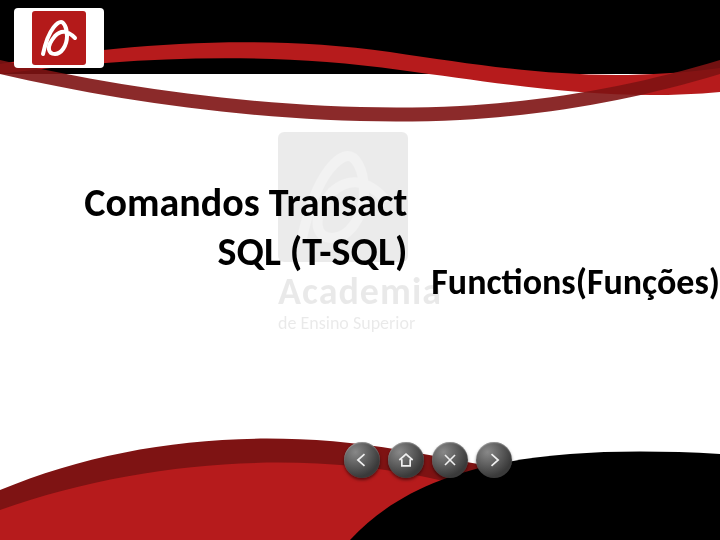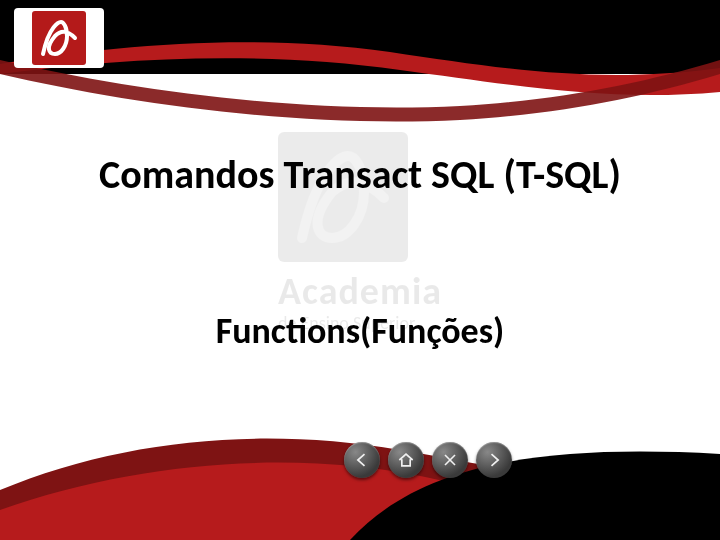--- a/index.html
+++ b/index.html
@@ -43,21 +43,21 @@
     width: 130px; height: 130px; background: #666; border-radius: 6px;
     display: flex; align-items: center; justify-content: center;
   }
   .watermark .wm-alpha svg { width: 110px; height: 110px; }
   .watermark .wm-text1 { font-size: 38px; font-weight: 600; color: #555; margin-top: 6px; letter-spacing: 1px; }
   .watermark .wm-text2 { font-size: 18px; color: #555; margin-top: -2px; }
 
   
   .content {
     position: absolute; left: 0; right: 0; top: 150px;
-    display: flex; flex-direction: column; align-items: center; text-align: center;
+    display: flex; flex-direction: row; align-items: center; text-align: right;
     color: #000; z-index: 10;
   }
   .title {
     font-size: 40px; font-weight: 700; padding: 0 24px;
   }
   .subtitle {
     margin-top: 110px; font-size: 36px; font-weight: 700;
   }
 
   

